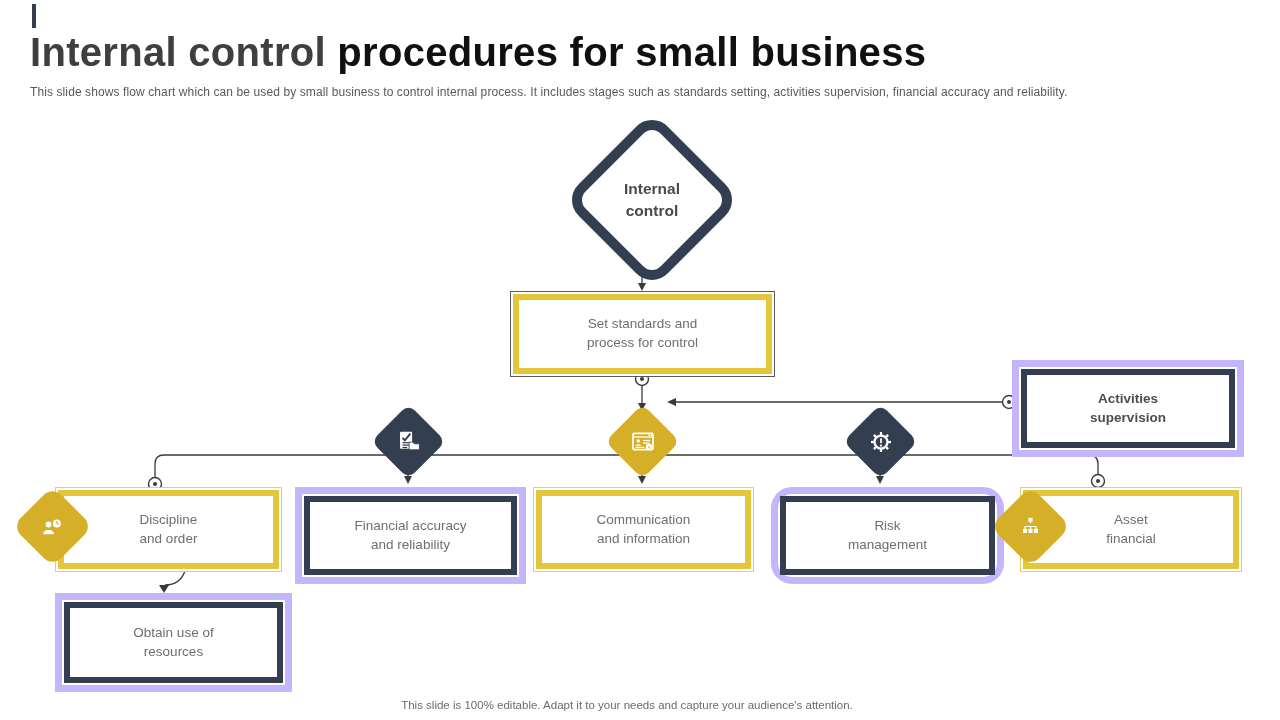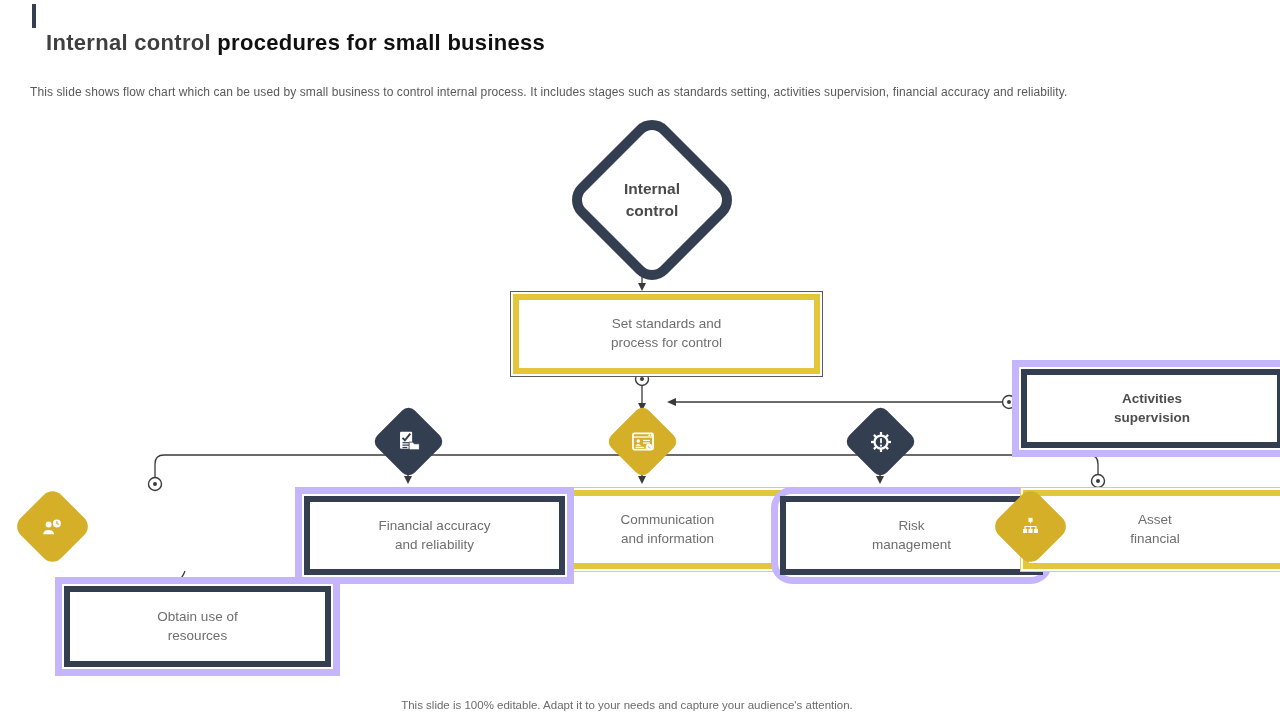--- a/index.html
+++ b/index.html
@@ -1,28 +1,28 @@
 <!DOCTYPE html>
 <html><head>
 <meta charset="utf-8">
 <style>
   html,body{margin:0;padding:0;background:#ffffff;}
   .stage{position:relative;width:1280px;height:720px;background:#fff;overflow:hidden;
          font-family:"Liberation Sans","DejaVu Sans",sans-serif;}
   .edge-tick{position:absolute;left:32px;top:4px;width:4px;height:24px;background:#333f50;}
-  .title{position:absolute;left:30px;top:30px;font-size:22px;font-weight:bold;letter-spacing:.3px;white-space:nowrap;margin-left:16px;}
+  .title{position:absolute;left:30px;top:30px;font-size:40px;font-weight:bold;letter-spacing:.3px;white-space:nowrap;}
   .title .t1{color:#3f3f3f;}
   .title .t2{color:#101010;}
   .subtitle{position:absolute;left:30px;top:85px;font-size:12px;color:#595959;letter-spacing:.1px;white-space:nowrap;}
   .footer{position:absolute;left:0;top:699px;width:1254px;text-align:center;font-size:11.5px;color:#6b6b6b;}
 
   svg.wires{position:absolute;left:0;top:0;z-index:1;}
 
   
-  .node{position:absolute;background:#fff;z-index:2;padding-left:48px;}
+  .node{position:absolute;background:#fff;z-index:2;}
   .node .inner{position:absolute;inset:2px;display:flex;align-items:center;justify-content:center;
                text-align:center;font-size:13.5px;line-height:1.4;color:#6e6e6e;white-space:pre-line;}
   .node.yellow{border:1px solid #e7d05c;}
   .node.yellow .inner{border:6px solid #e4c63b;}
   .node.ygrey{border:1px solid #5a5a5a;}
   .node.ygrey .inner{border:6px solid #e4c63b;}
   .node.dark{border:7px solid #c4b5fd;}
   .node.dark .inner{border:6px solid #333f50;}
   .node.bold .inner{font-weight:bold;color:#4d4d4d;}
 
@@ -99,20 +99,24 @@
   <div class="node ygrey" style="left:510px;top:291px;width:263px;height:84px;">
     <div class="inner">Set standards and
 process for control</div>
   </div>
 
   <div class="node dark bold" style="left:1012px;top:360px;width:218px;height:83px;">
     <div class="inner">Activities
 supervision</div>
   </div>
 
+  <div class="node yellow" style="left:55px;top:487px;width:225px;height:83px;">
+    <div class="inner">Discipline
+and order</div>
+  </div>
 
   <div class="node yellow" style="left:533px;top:487px;width:219px;height:83px;">
     <div class="inner">Communication
 and information</div>
   </div>
 
   <div class="node dark" style="left:295px;top:487px;width:217px;height:83px;">
     <div class="inner">Financial accuracy
 and reliability</div>
   </div>
@@ -120,21 +124,21 @@
   <div class="node dark" style="left:771px;top:487px;width:219px;height:83px;border-radius:21px;">
     <div class="inner">Risk
 management</div>
   </div>
 
   <div class="node yellow" style="left:1020px;top:487px;width:220px;height:83px;">
     <div class="inner">Asset
 financial</div>
   </div>
 
-  <div class="node dark" style="left:55px;top:577px;width:223px;height:85px;">
+  <div class="node dark" style="left:55px;top:593px;width:223px;height:85px;">
     <div class="inner">Obtain use of
 resources</div>
   </div>
 
   <div class="diamond dm-sm bg-dark" style="left:382px;top:415px;">
     <div class="ct">
       <svg viewBox="0 0 24 24" width="29" height="29">
         <rect x="5" y="4" width="10" height="14" rx="0.8" fill="#fff"></rect>
         <path d="M7 9 L9 11 L13.5 5.5" stroke="#333f50" stroke-width="1.6" fill="none"></path>
         <line x1="7" y1="13" x2="13" y2="13" stroke="#333f50" stroke-width="1"></line>

